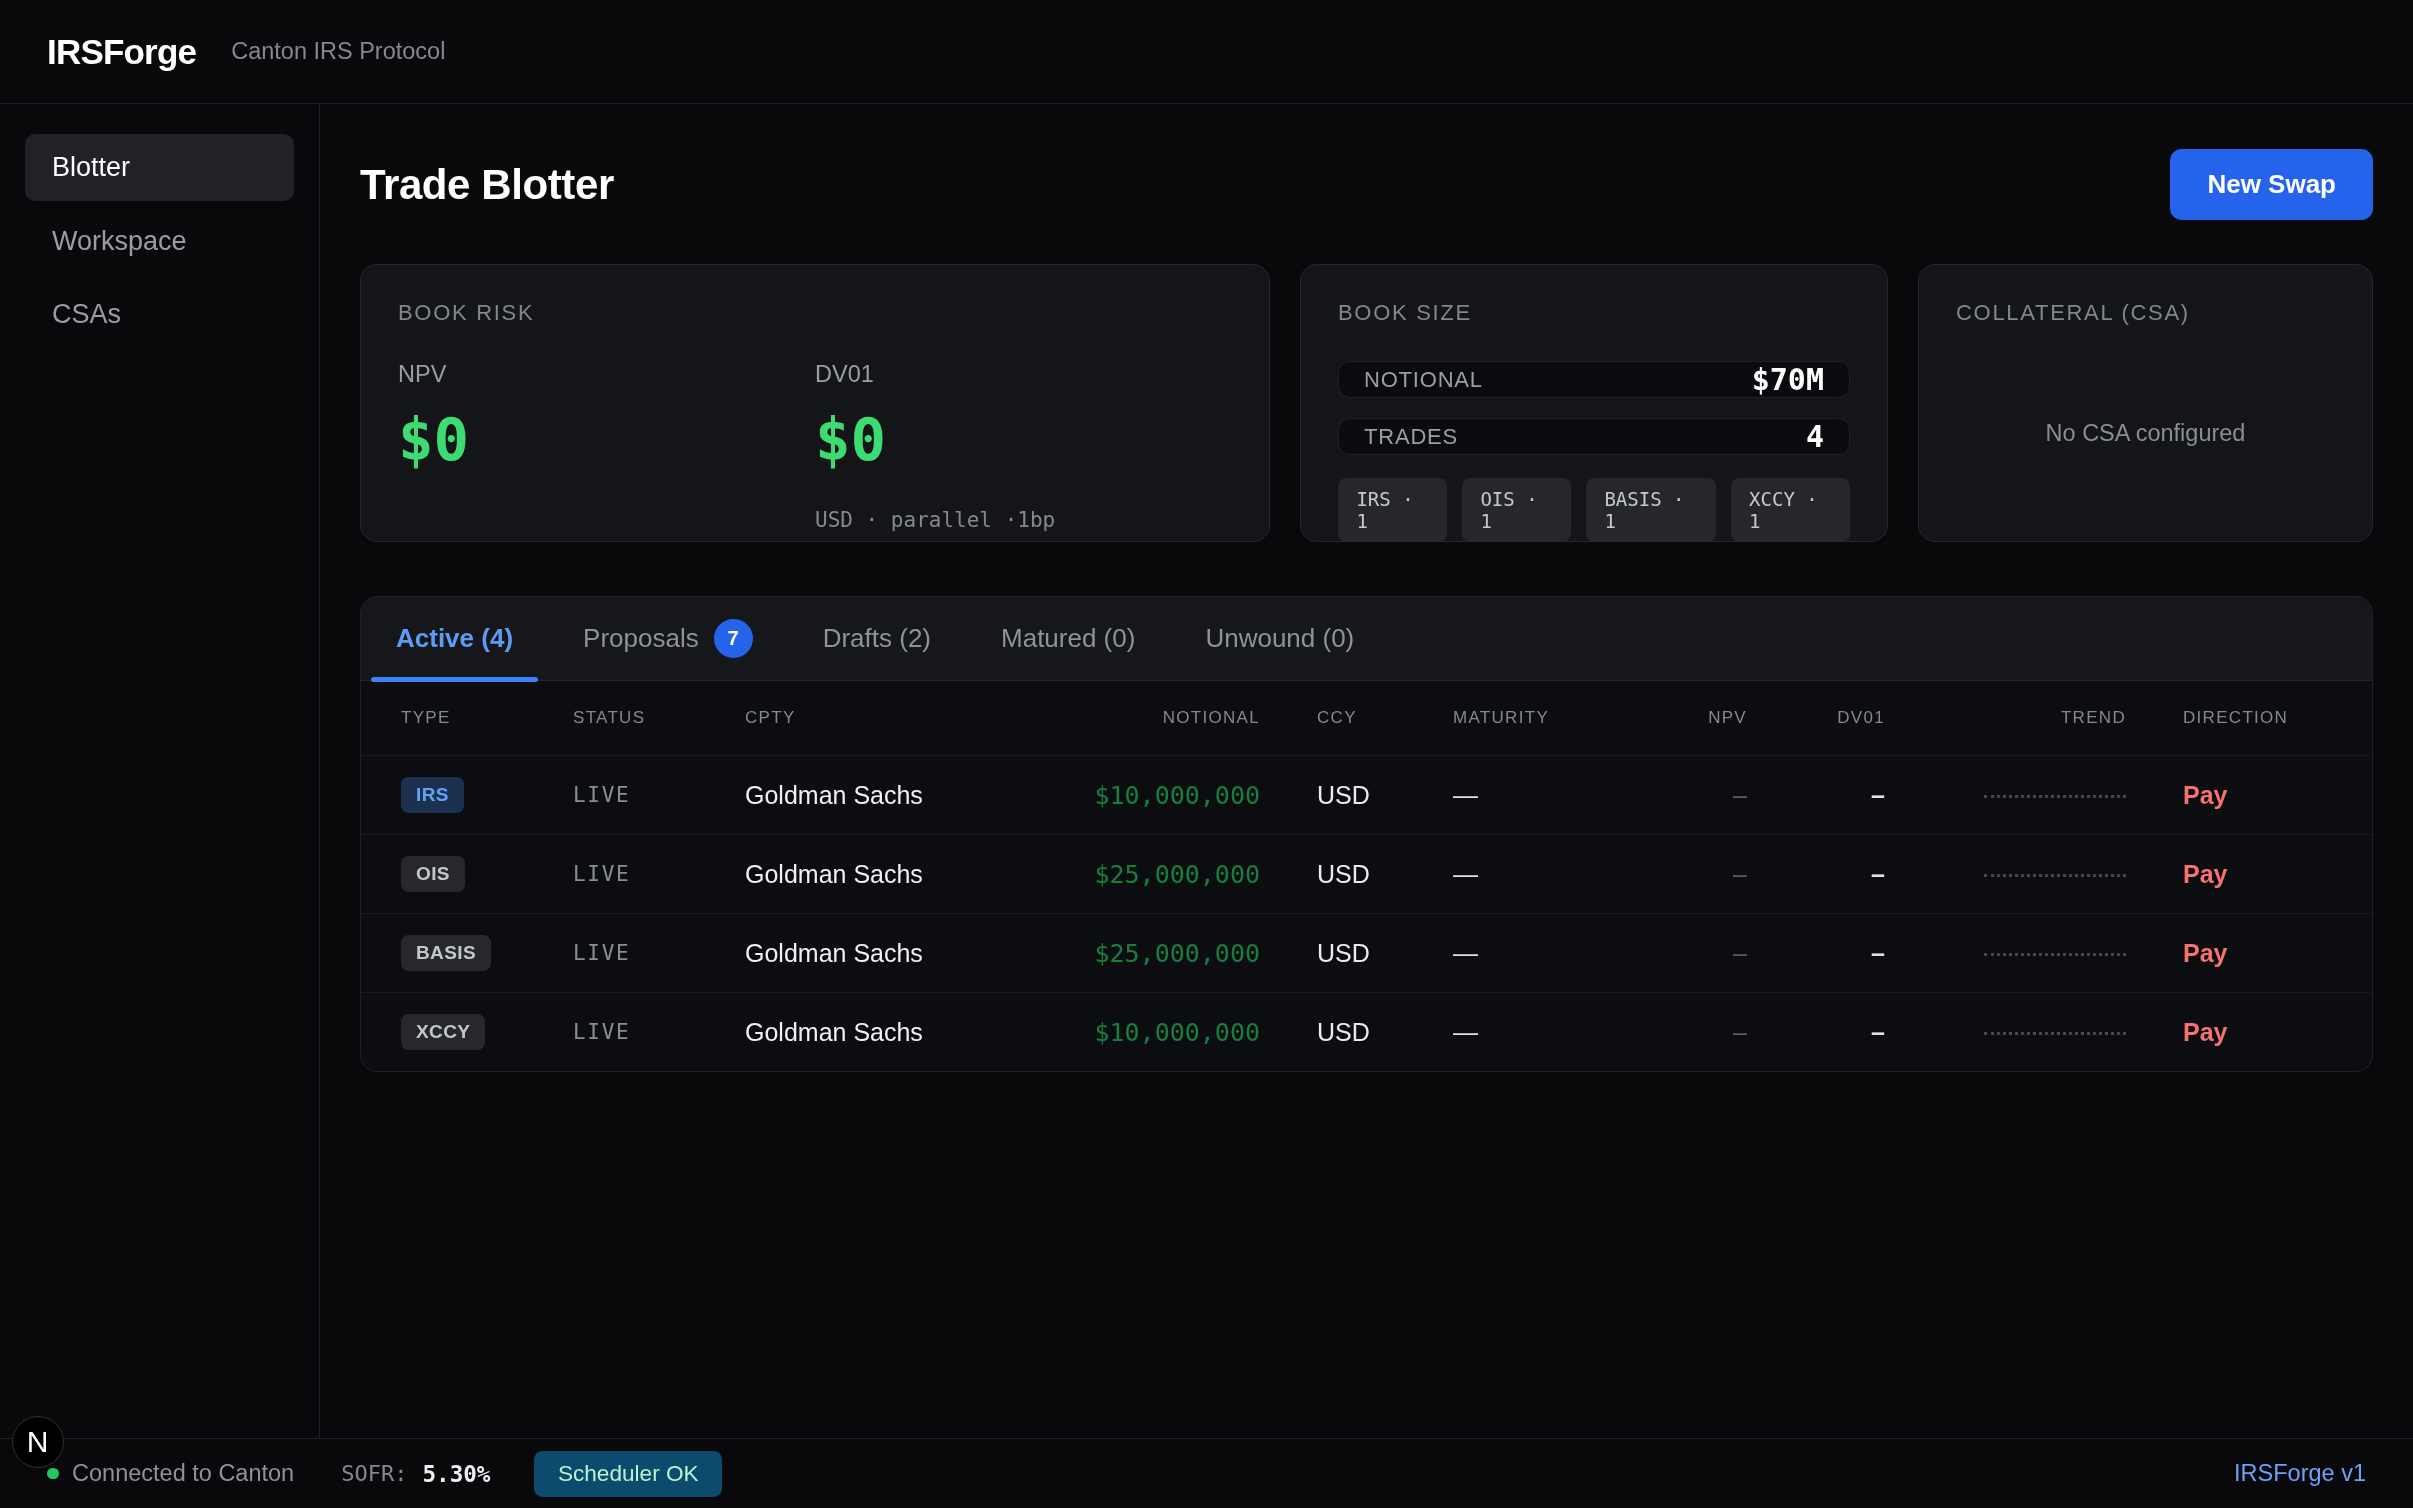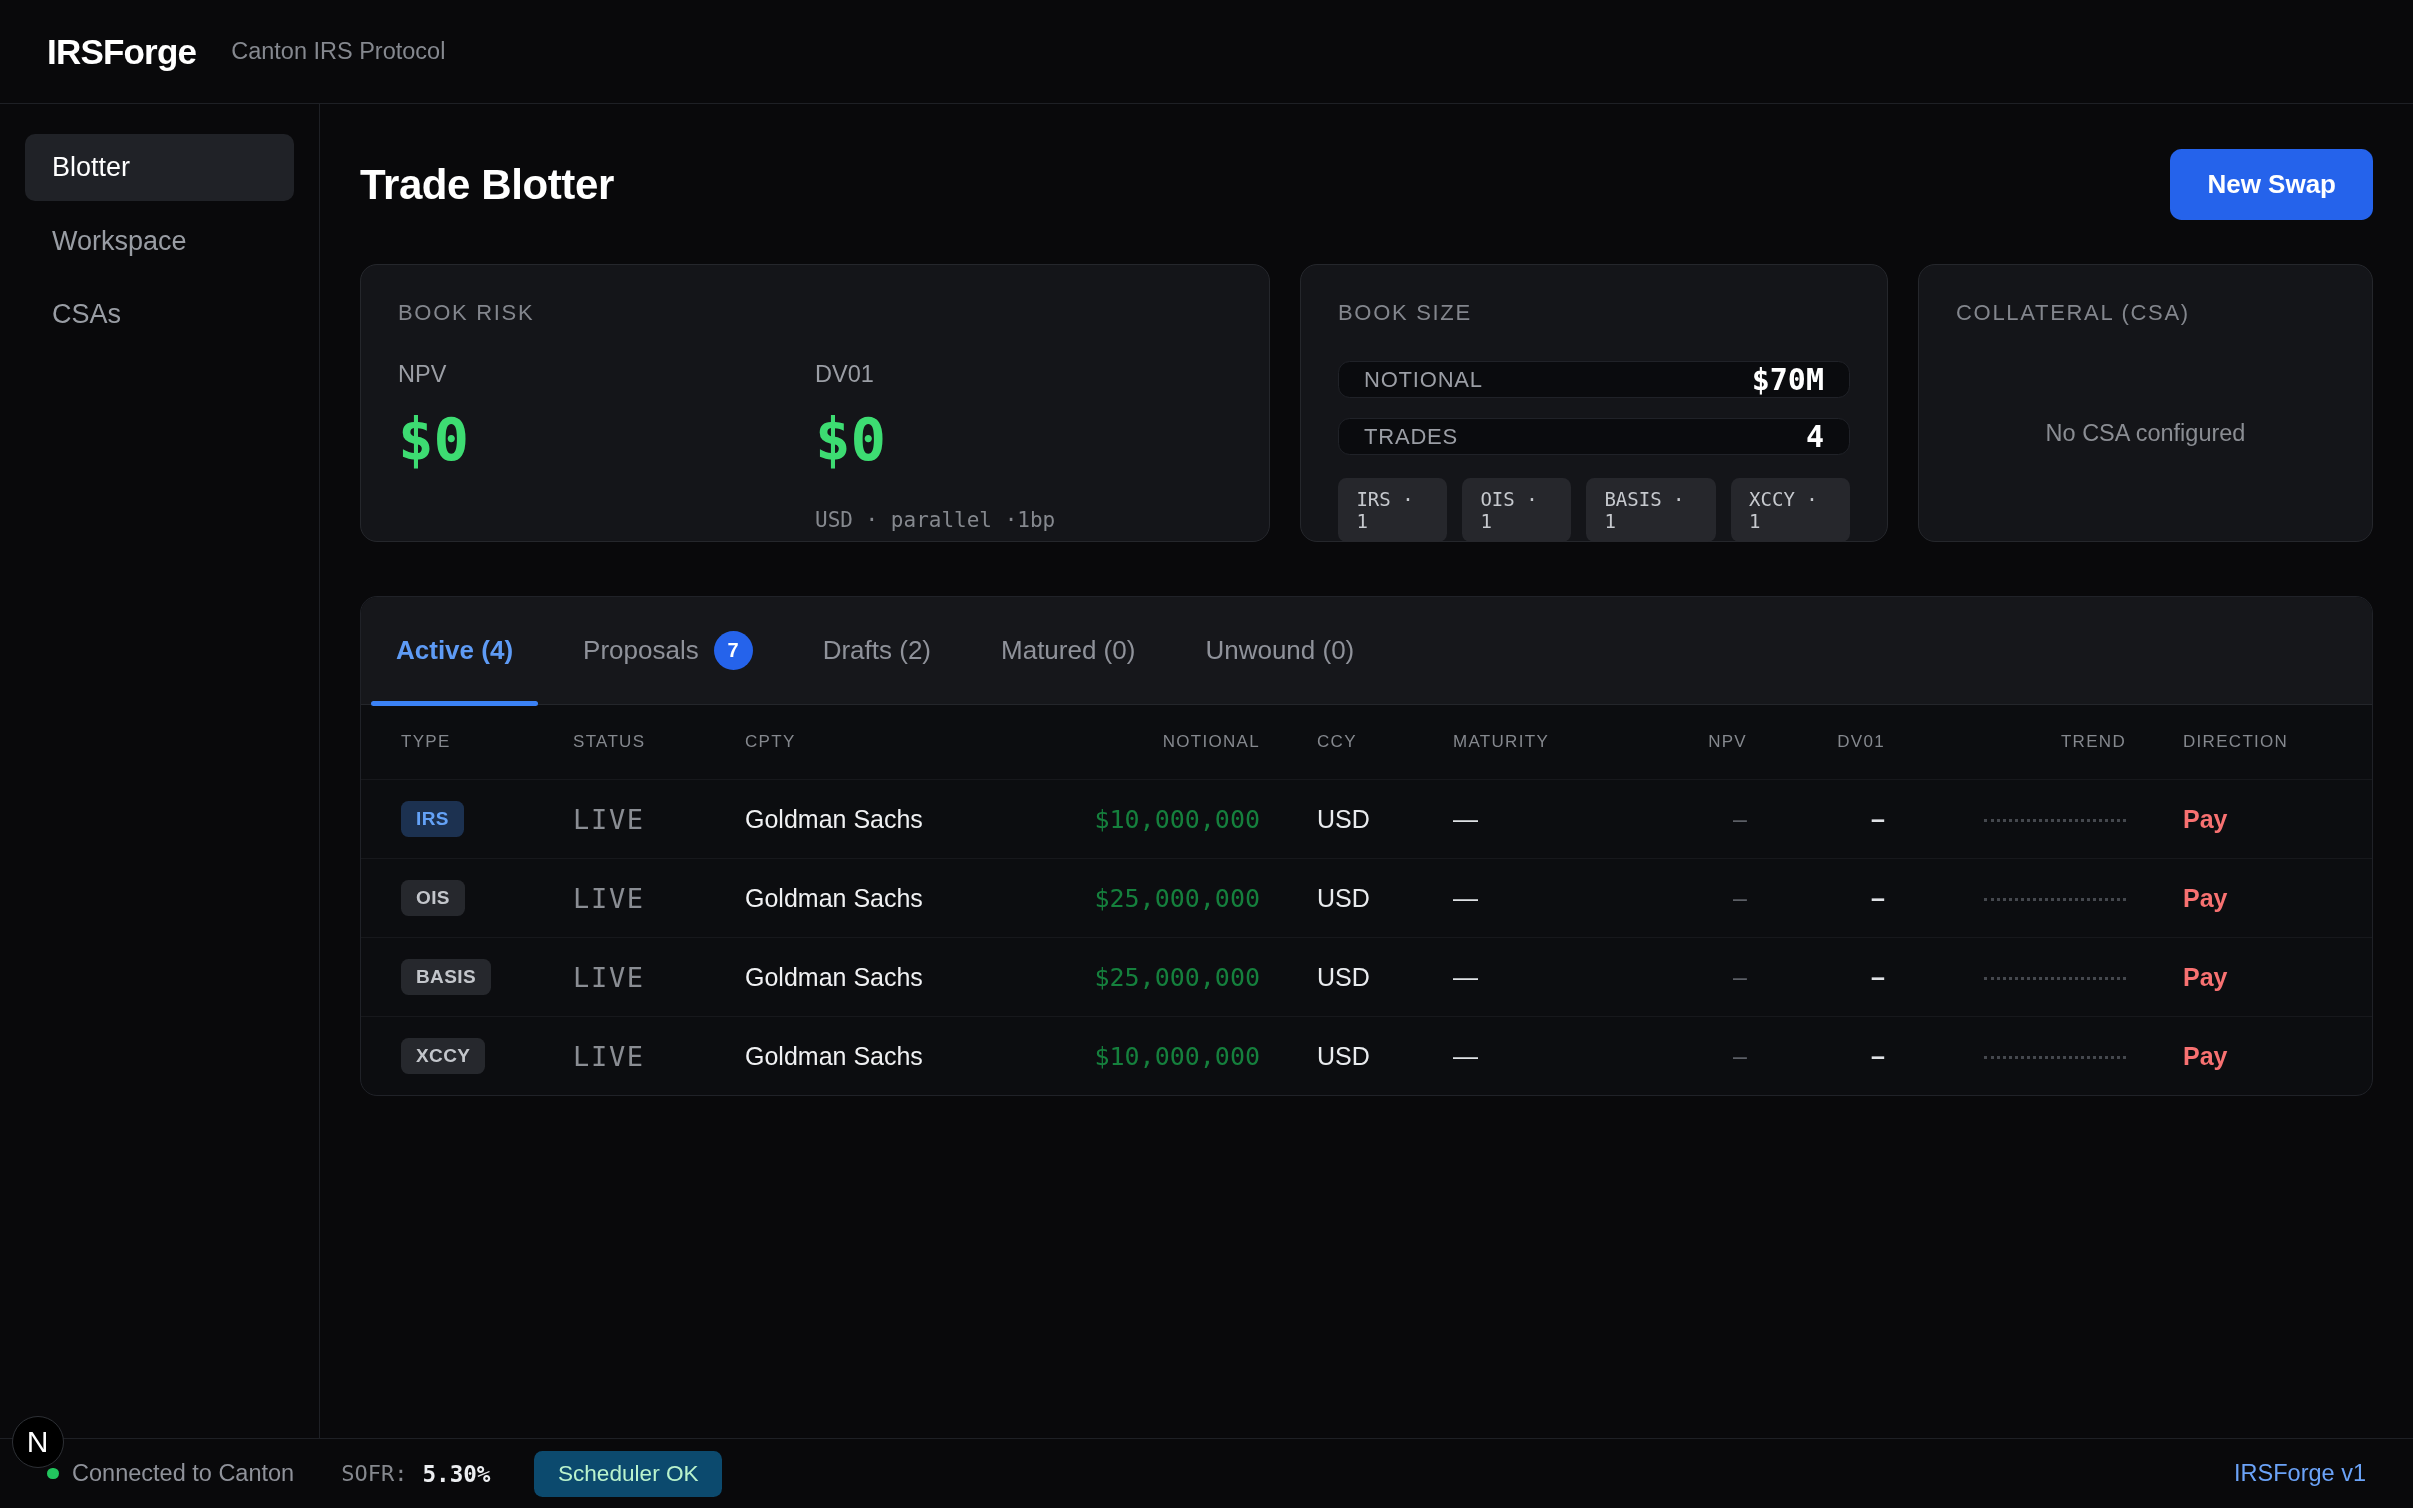--- a/index.html
+++ b/index.html
@@ -76,21 +76,21 @@
   .chip {
     background:#26272c; border-radius:8.4px; padding:10px 18.4px;
     font-family:"DejaVu Sans Mono", monospace; font-size:19px; color:#c6c9ce;
   }
   .csa-empty { margin:auto; color:#8a8d93; font-size:23.5px; text-align:center; }
 
   
   .table-card { border:1.7px solid #202228; border-radius:17px; overflow:hidden; background:#0c0d10; }
   .tabs {
     background:#16171b; display:flex; gap:20px; padding:0 10px;
-    height:108px; align-items:stretch; border-bottom:1.7px solid #24262b;
+    height:84px; align-items:stretch; border-bottom:1.7px solid #24262b;
   }
   .tab {
     color:#8f929a; font-size:26px; display:flex; align-items:center; gap:15px;
     padding:0 25px; position:relative; cursor:pointer;
   }
   .tab.active { color:#5e9bf5; font-weight:600; }
   .tab.active::after {
     content:""; position:absolute; left:0; right:0; bottom:-1.7px;
     height:5px; background:#3b82f6; border-radius:3.4px;
   }
@@ -104,21 +104,21 @@
     display:grid;
     grid-template-columns:172px 172px 264px 251px 193px 210px 84px 138px 241px 1fr;
     align-items:center; padding:0 40px;
   }
   .thead { height:74px; color:#85888e; font-size:17px; letter-spacing:1.3px; }
   .trow { height:79px; border-top:1.7px solid #17181c; font-size:25px; cursor:pointer; }
   .trow:first-of-type { border-top:none; }
 
   .c-right { text-align:right; }
   .c-pad { padding-left:57px; }
-  .cell-status { font-family:"DejaVu Sans Mono", monospace; font-size:27px; color:#8a8d93; letter-spacing:1.7px; }
+  .cell-status { font-family:"DejaVu Sans Mono", monospace; font-size:21px; color:#8a8d93; letter-spacing:1.7px; }
   .cell-cpty { color:#f0f1f3; }
   .cell-notional { font-family:"DejaVu Sans Mono", monospace; color:#15803d; font-size:25px; }
   .cell-ccy { color:#e9ebee; }
   .cell-maturity { color:#dfe1e5; }
   .cell-npv { color:#5c5f66; }
   .cell-dv01 { color:#dfe1e5; font-weight:700; }
   .cell-dir { color:#f87171; font-weight:600; }
 
   .type-badge {
     display:inline-block; border-radius:7.5px; padding:6.7px 15px;

